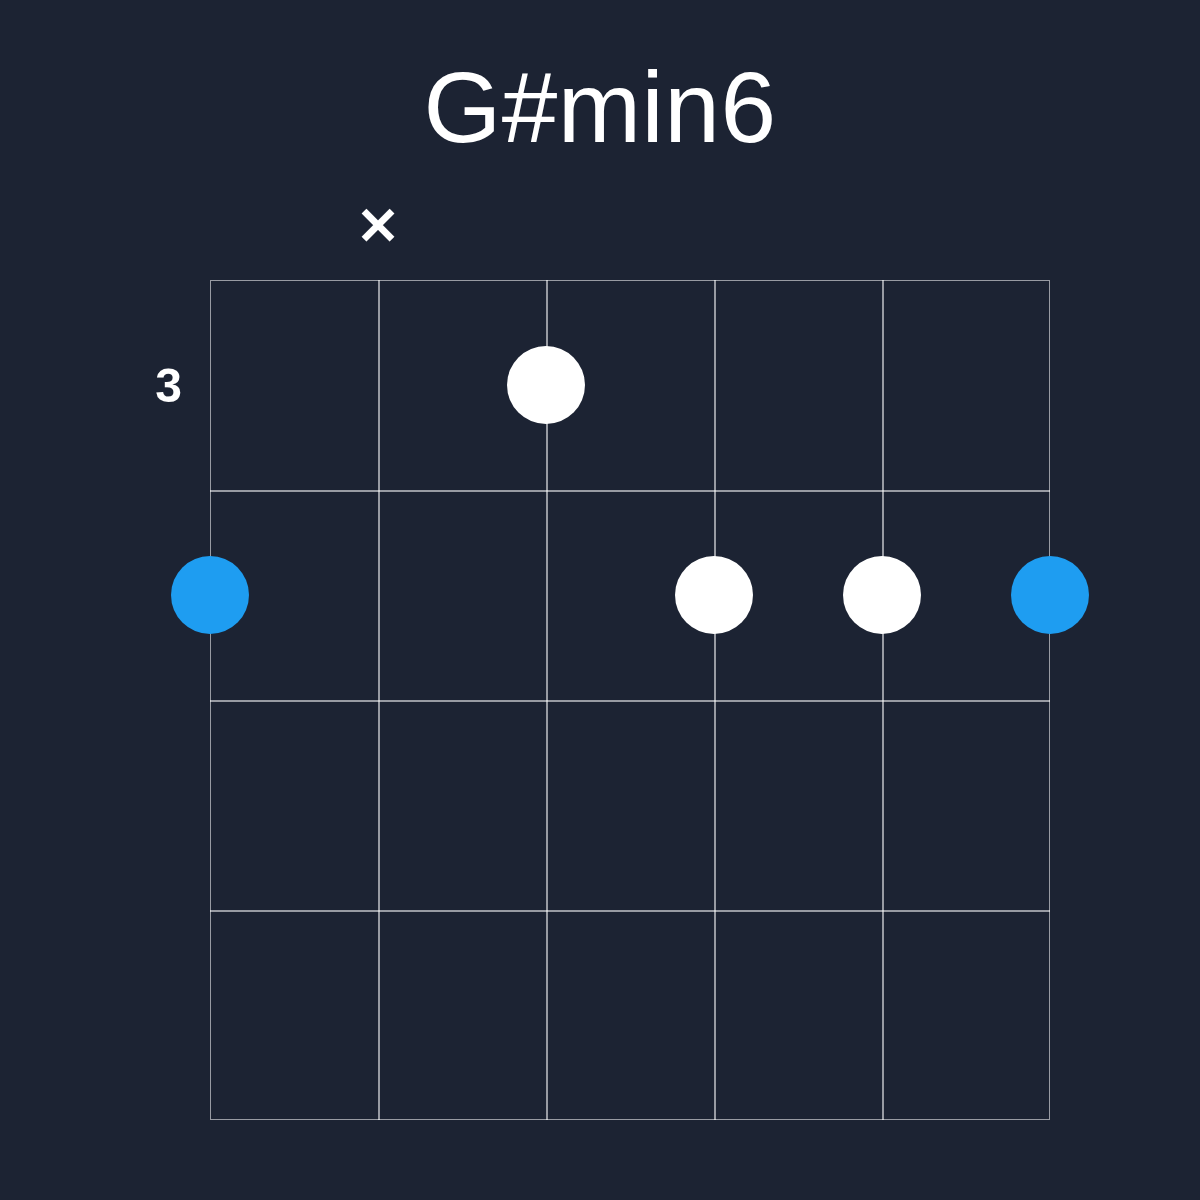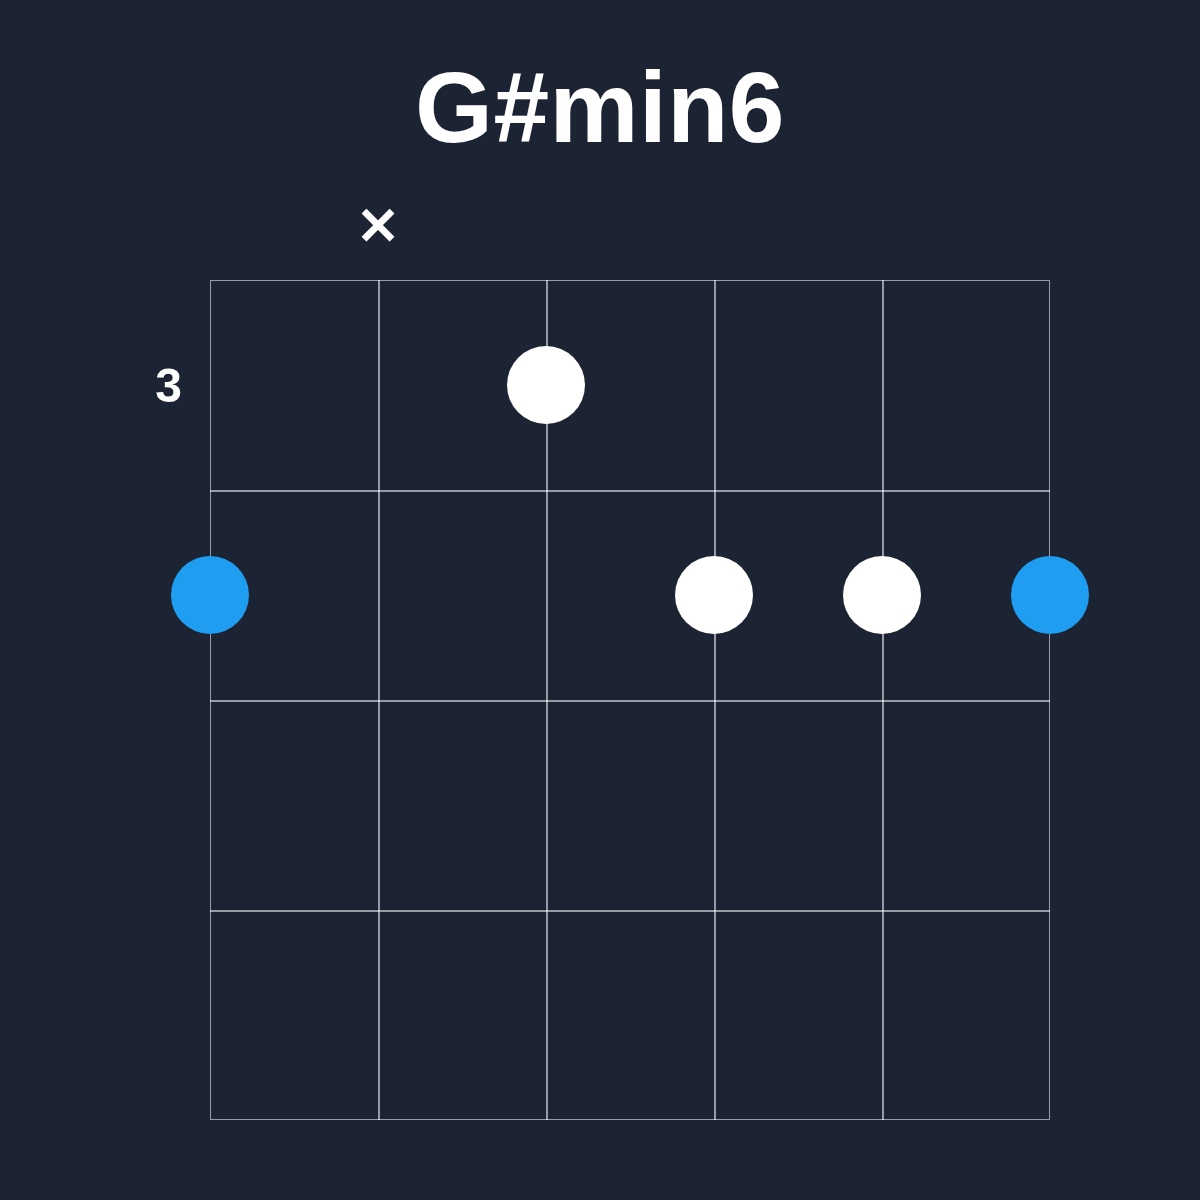--- a/index.html
+++ b/index.html
@@ -17,21 +17,21 @@
     position: relative;
   }
   .chord-title {
     position: absolute;
     top: 50px;
     left: 0;
     width: 100%;
     text-align: center;
     color: #ffffff;
     font-size: 100px;
-    font-weight: 700;
+    font-weight: 400;
     letter-spacing: 0.5px;
   }
   .fret-label {
     position: absolute;
     color: #ffffff;
     font-size: 48px;
     font-weight: 700;
     transform: translate(-100%, -50%);
     padding-right: 28px;
   }

